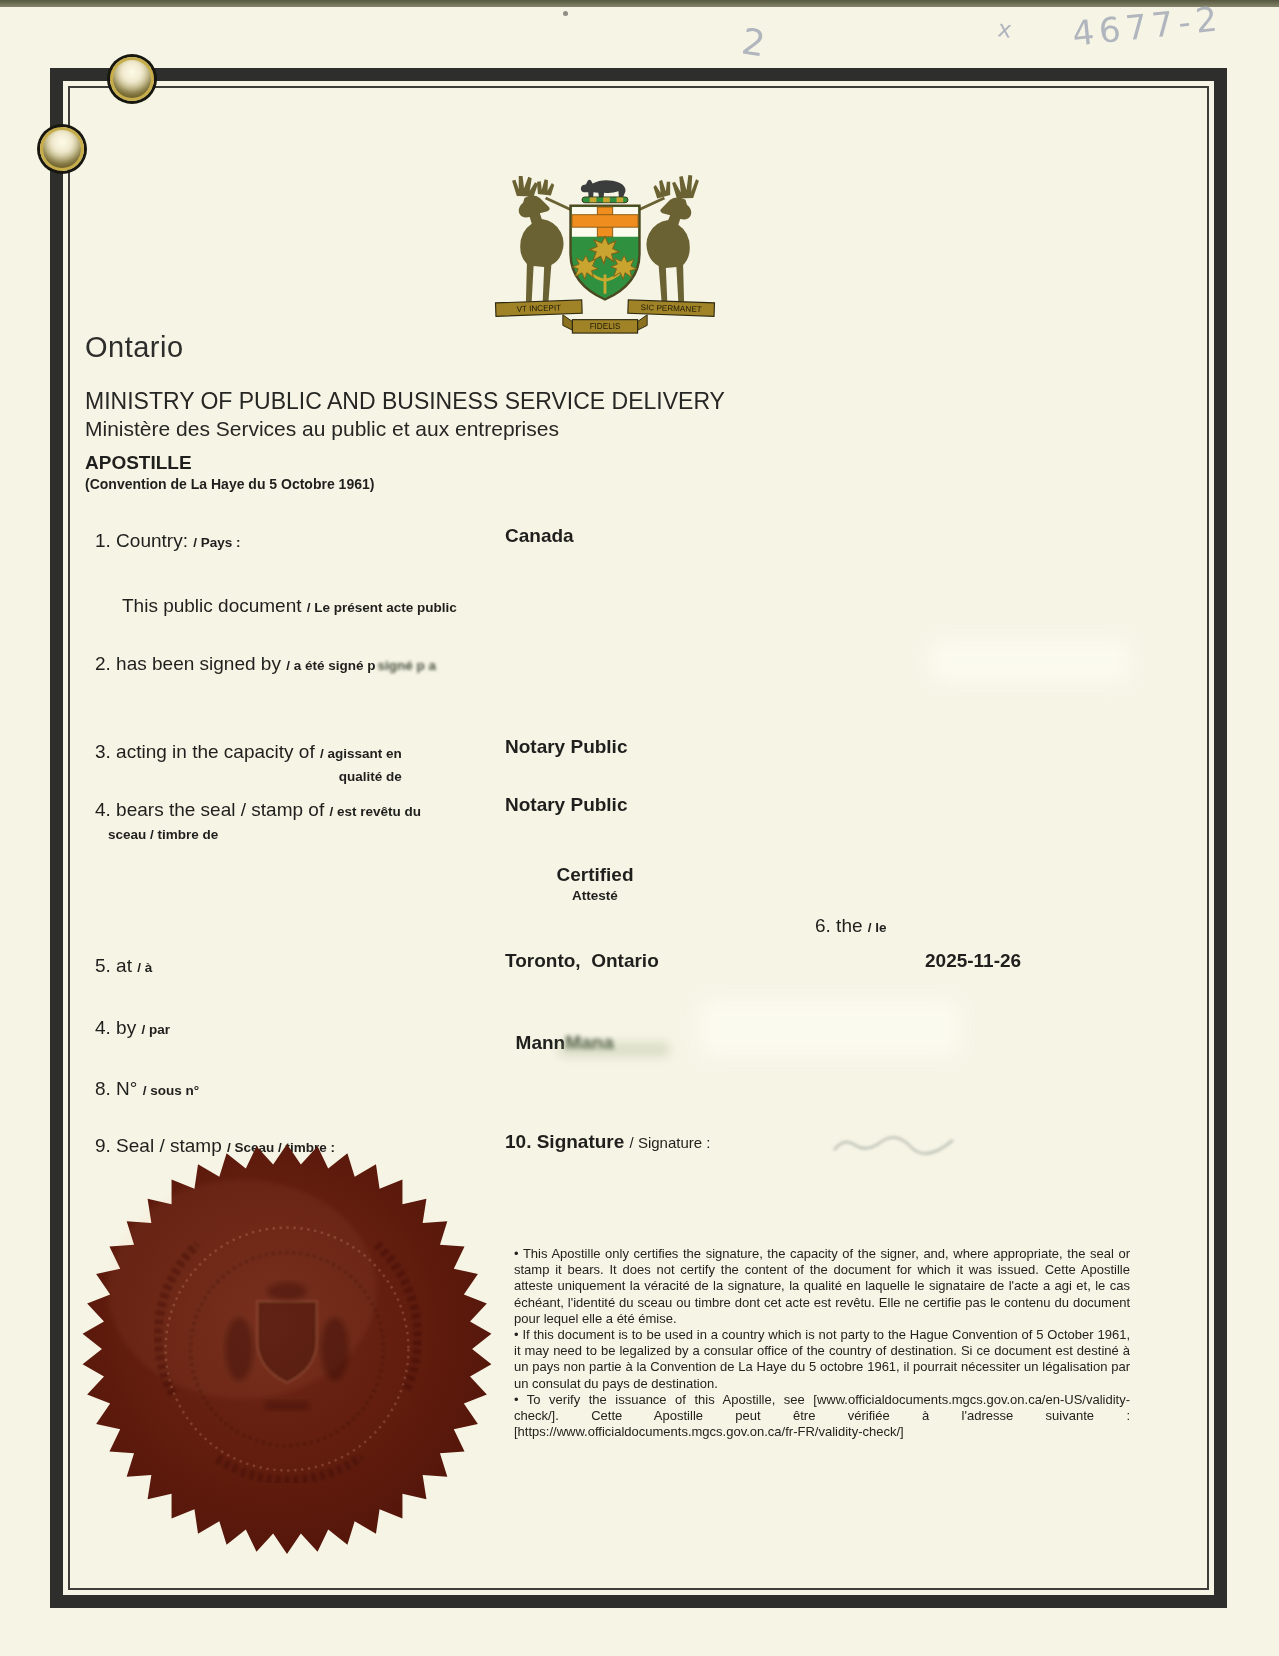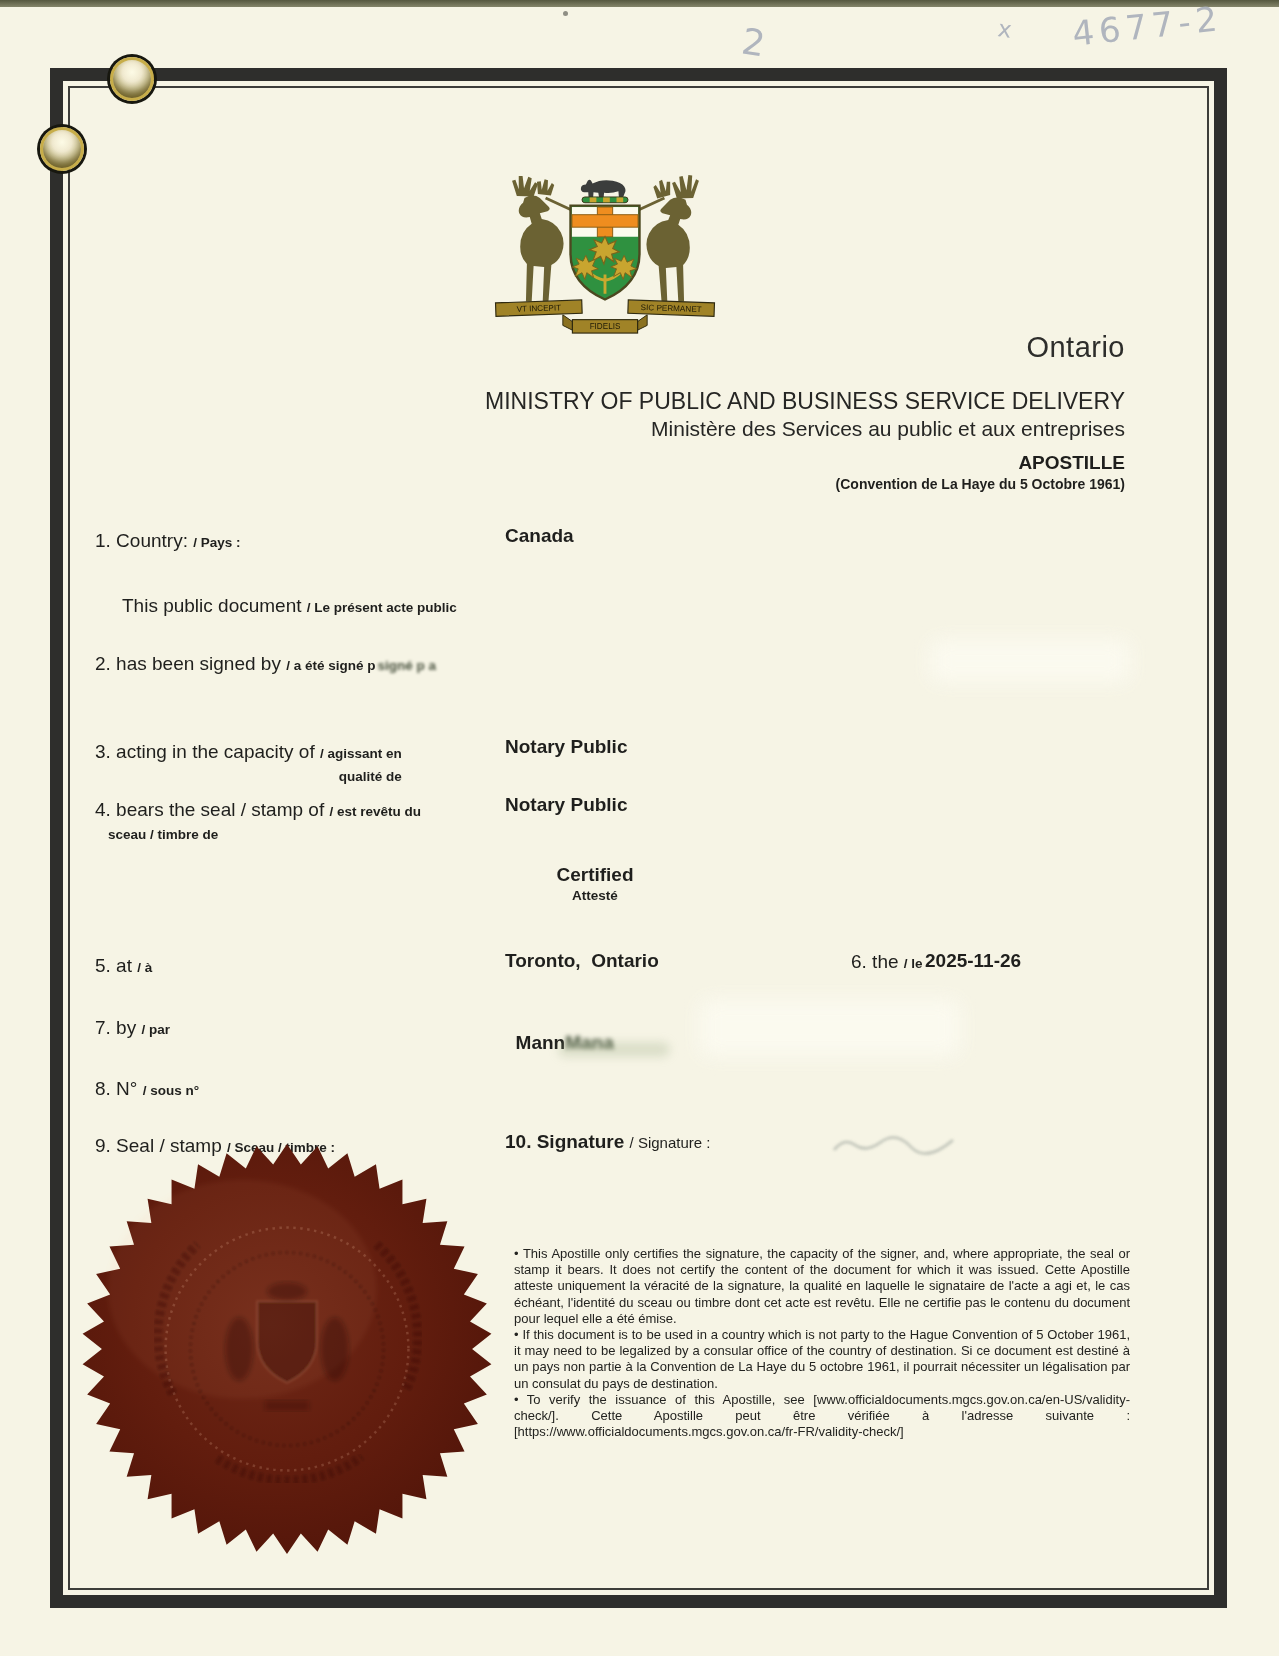--- a/index.html
+++ b/index.html
@@ -20,42 +20,42 @@
   
   .frame{left:50px;top:68px;width:1177px;height:1540px;border:13px solid #2e2e2c;box-sizing:border-box;}
   .frame-inner{position:absolute;left:5px;top:5px;right:5px;bottom:5px;border:2px solid #3d3d3a;}
   .brad{width:38px;height:38px;border-radius:50%;
     background:radial-gradient(circle at 50% 32%, #fdfbe6 0%, #f1ead0 30%, #d6cd9d 55%, #a3934f 80%, #7c6c2c 100%);
     border:3px solid #c7ad49;
     box-shadow:0 0 0 3px #17170f, inset 0 -7px 9px rgba(70,58,12,.55);}
   .brad-top{left:110px;top:57px;}
   .brad-left{left:40px;top:127px;}
   
-  .centered{left:85px;width:1040px;text-align:right;}
+  .centered{left:85px;width:1040px;text-align:left;}
   .wordmark{top:331px;font-size:29px;color:#2d2d2b;letter-spacing:.5px;}
   .h-en{top:388px;font-size:23px;color:#262624;}
   .h-fr{top:417px;font-size:21px;color:#262624;}
   .h-title{top:452px;font-size:19px;font-weight:700;}
   .h-sub{top:476px;font-size:14px;font-weight:700;}
   
   .lbl{left:95px;font-size:19px;line-height:23px;white-space:nowrap;}
   .lbl .fr{font-size:13.5px;font-weight:700;}
   .lbl .cont{display:block;margin-left:13px;}
   .indent{left:122px;}
   .val{left:505px;font-size:19px;font-weight:700;white-space:pre;}
   .pos-r1{top:529px;} .pos-v1{top:525px;}
   .pos-pd{top:594px;}
   .pos-r2{top:652px;}
   .pos-r3{top:740px;text-align:right;} .pos-v3{top:736px;}
   .pos-r4{top:798px;} .pos-v4{top:794px;}
   .cert{left:505px;top:864px;width:180px;text-align:center;}
   .cert .c-en{font-size:19px;font-weight:700;display:block;}
   .cert .c-fr{font-size:13.5px;font-weight:700;display:block;margin-top:2px;}
   .pos-r5{top:954px;} .pos-v5{top:950px;}
-  .pos-r6{left:815px;top:950px;margin-left:36px;} .pos-v6{left:925px;top:950px;}
+  .pos-r6{left:815px;top:914px;} .pos-v6{left:925px;top:950px;}
   .pos-r7{top:1016px;} .pos-v7{top:1010px;}
   .pos-r8{top:1077px;}
   .pos-r9{top:1134px;}
   .pos-r10{left:505px;top:1131px;font-size:19px;white-space:nowrap;}
   .pos-r10 .en10{font-weight:700;margin-top:6px;}
   .pos-r10 .fr10{font-size:15px;font-weight:400;}
   
   .redact{filter:blur(1.6px);color:#4a5340;margin-left:2px;}
   .redact2{filter:blur(2.2px);color:#45523c;}
   .halo{background:#fcfbf1;filter:blur(9px);opacity:.9;border-radius:10px;}
@@ -190,21 +190,21 @@
 </div>
 <div class="abs val pos-v5">Toronto,  Ontario</div>
 
 <div class="abs lbl pos-r6">
   <span class="en">6. the</span>
   <span class="fr">/ le</span>
 </div>
 <div class="abs val pos-v6">2025-11-26</div>
 
 <div class="abs lbl pos-r7">
-  <span class="en">7. by</span>
+  <span class="en">4. by</span>
   <span class="fr">/ par</span>
 </div>
 <div class="abs val pos-v7">
   <span>Mann</span><span class="redact2">Mana</span>
 </div>
 <div class="abs smudge-by2"></div>
 
 <div class="abs lbl pos-r8">
   <span class="en">8. N°</span>
   <span class="fr">/ sous n°</span>

